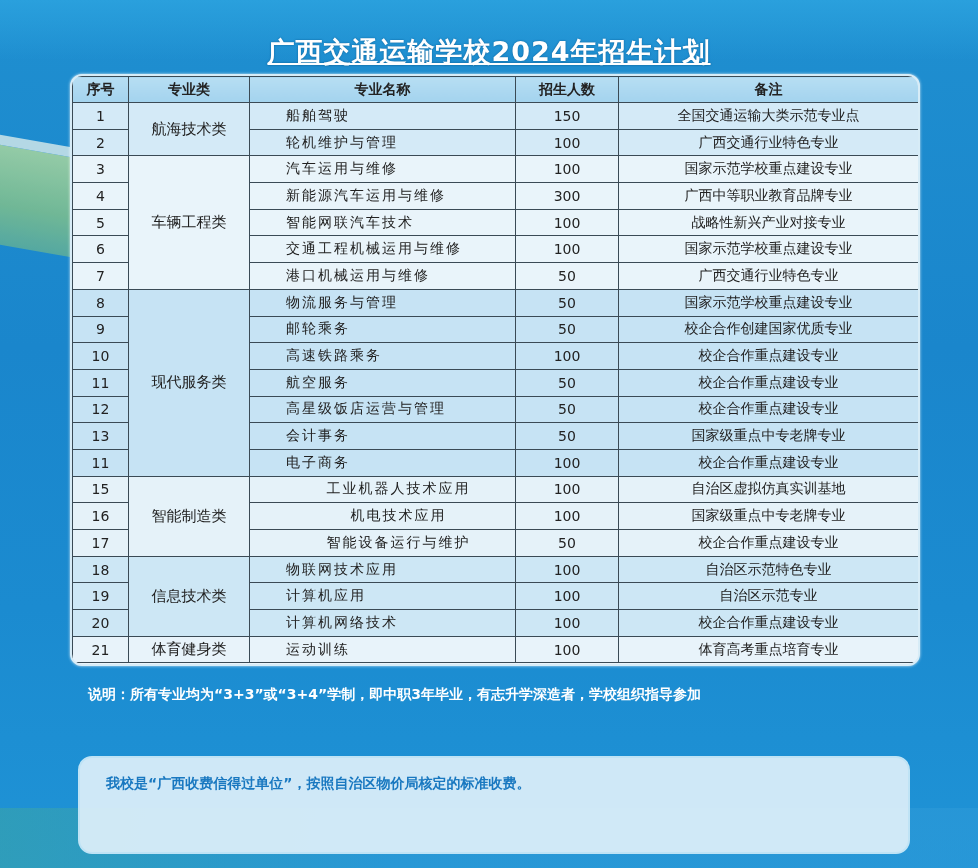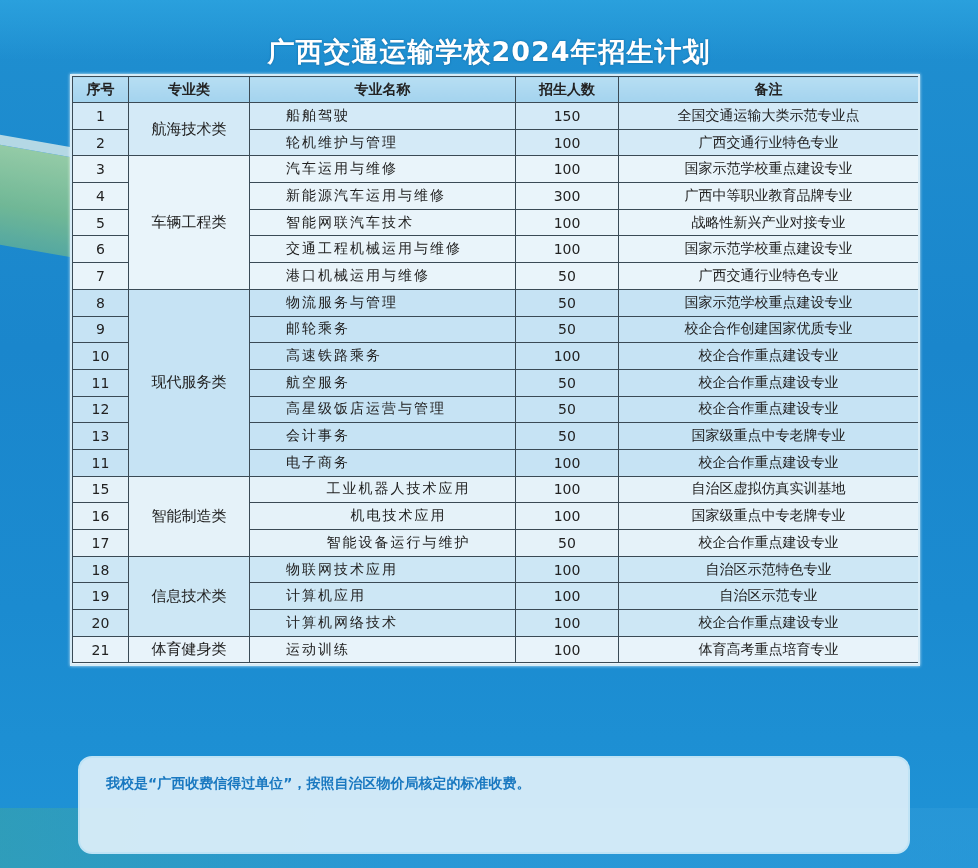--- a/index.html
+++ b/index.html
@@ -23,26 +23,27 @@
   .bg-bottom {
     position: absolute; left: 0; bottom: 0; width: 978px; height: 60px;
     background: linear-gradient(90deg, #3aa4a8 0%, #2e9bd6 40%, #2d9ad8 100%);
     opacity: 0.6;
   }
   .title {
     position: absolute; left: 0; top: 34px; width: 978px; text-align: center;
     color: #ffffff; font-weight: bold; font-size: 27px; letter-spacing: 1px;
     font-family: "DejaVu Sans", sans-serif;
     text-shadow: 0 0 2px #0d5f96;
+    text-decoration: underline;
   }
   .table-wrap {
     position: absolute; left: 70px; top: 74px; width: 850px; height: 592px;
     background: #eaf4fa;
     border: 2px solid #d7ecf7;
-    border-radius: 0;
+    border-radius: 12px;
     box-shadow: 0 0 3px rgba(255,255,255,0.8);
     overflow: hidden;
   }
   table {
     border-collapse: collapse; width: 846px; table-layout: fixed;
     font-size: 14px; color: #222;
   }
   th, td {
     border: 1px solid #3a4a55;
     height: 26.7px; text-align: center; vertical-align: middle;
@@ -239,17 +240,18 @@
         <td class="cat">体育健身类</td>
         <td class="name">运动训练</td>
         <td>100</td>
         <td>体育高考重点培育专业</td>
       </tr>
     </tbody>
   </table>
 </div>
 
 <div class="note">
+  <span>说明：所有专业均为“3+3”或“3+4”学制，即中职3年毕业，有志升学深造者，学校组织指导参加</span>
 </div>
 
 <div class="fee-box">
   <div>我校是“广西收费信得过单位”，按照自治区物价局核定的标准收费。</div>
 </div>
 
 </body></html>

